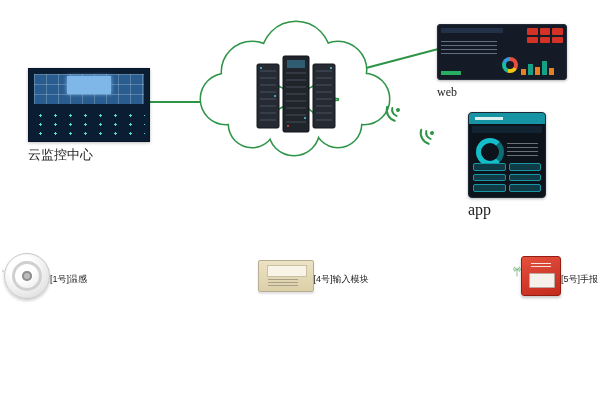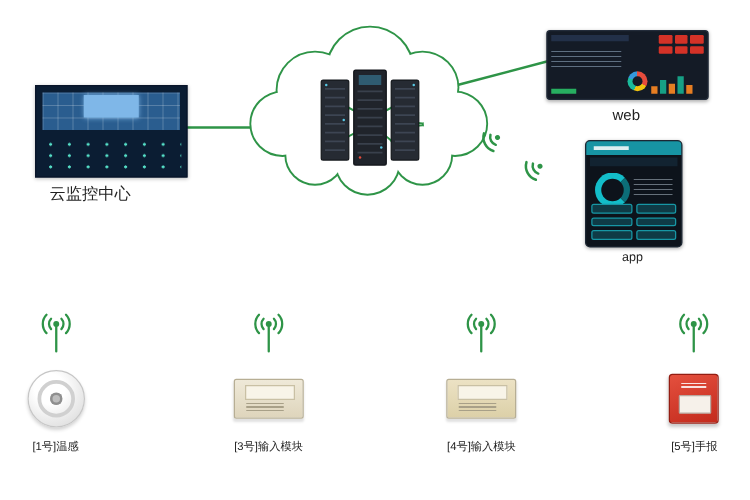--- a/index.html
+++ b/index.html
@@ -57,29 +57,29 @@
   .a-sub{position:absolute;left:3px;right:3px;top:13px;height:7px;background:#122331;}
   .a-ring{position:absolute;left:7px;top:25px;width:18px;height:18px;border-radius:50%;
           border:5px solid #13bdc9;border-right-color:#0c6d77;}
   .a-lines{position:absolute;left:38px;top:27px;width:31px;height:16px;opacity:.8;
            background-image:repeating-linear-gradient(transparent 0 3px,#7c8893 3px 4px);}
   .a-grid{position:absolute;left:4px;right:4px;top:50px;height:29px;display:grid;
           grid-template-columns:1fr 1fr;grid-template-rows:repeat(3,1fr);gap:3px;}
   .a-pill{background:#0f3b46;border:1px solid #1797a5;border-radius:2px;}
 
   
-  .label{position:absolute;z-index:1;color:#222;text-align:center;}
-  .monitor-label{left:12px;top:146px;width:120px;font-size:13px;}
+  .label{position:absolute;z-index:1;color:#222;text-align:left;font-family:Liberation Serif, serif;}
+  .monitor-label{left:28px;top:146px;width:120px;font-size:13px;}
   .web-label{left:437px;top:85px;width:128px;font-size:12px;}
-  .app-label{left:468px;top:201px;width:76px;font-size:10px;}
+  .app-label{left:468px;top:201px;width:76px;font-size:16px;}
 
   
   .devices-row{position:absolute;left:2px;right:2px;top:250px;z-index:1;display:flex;
                justify-content:space-between;}
-  .device-col{width:85px;display:flex;flex-direction:column;align-items:center;}
+  .device-col{width:85px;display:flex;flex-direction:row;align-items:center;}
   .antenna{display:block;margin-bottom:10px;}
   .dev-slot{height:52px;display:flex;align-items:center;justify-content:center;}
   .dev{position:relative;}
   .dev-label{margin-top:6px;font-size:9px;color:#1c1c1c;white-space:nowrap;}
 
   
   .heat{width:44px;height:44px;border-radius:50%;border:1px solid #c6c6c6;
         background:radial-gradient(circle at 38% 32%,#ffffff 0 30%,#ececec 60%,#d6d6d6);
         box-shadow:0 2px 3px rgba(0,0,0,.18);}
   .heat::before{content:"";position:absolute;inset:7px;border-radius:50%;border:3px solid #d0d0d0;}
@@ -258,29 +258,20 @@
       <svg class="antenna" viewBox="0 0 28 36" width="26" height="33">
           <use href="#ant"></use>
         </svg>
       <div class="dev-slot">
         <div class="dev heat"></div>
       </div>
       <div class="dev-label">[1号]温感</div>
     </div>
 
 
-    <div class="device-col">
-      <svg class="antenna" viewBox="0 0 28 36" width="26" height="33">
-          <use href="#ant"></use>
-        </svg>
-      <div class="dev-slot">
-        <div class="dev module"></div>
-      </div>
-      <div class="dev-label">[3号]输入模块</div>
-    </div>
 
     <div class="device-col">
       <svg class="antenna" viewBox="0 0 28 36" width="26" height="33">
           <use href="#ant"></use>
         </svg>
       <div class="dev-slot">
         <div class="dev module output"></div>
       </div>
       <div class="dev-label">[4号]输入模块</div>
     </div>

